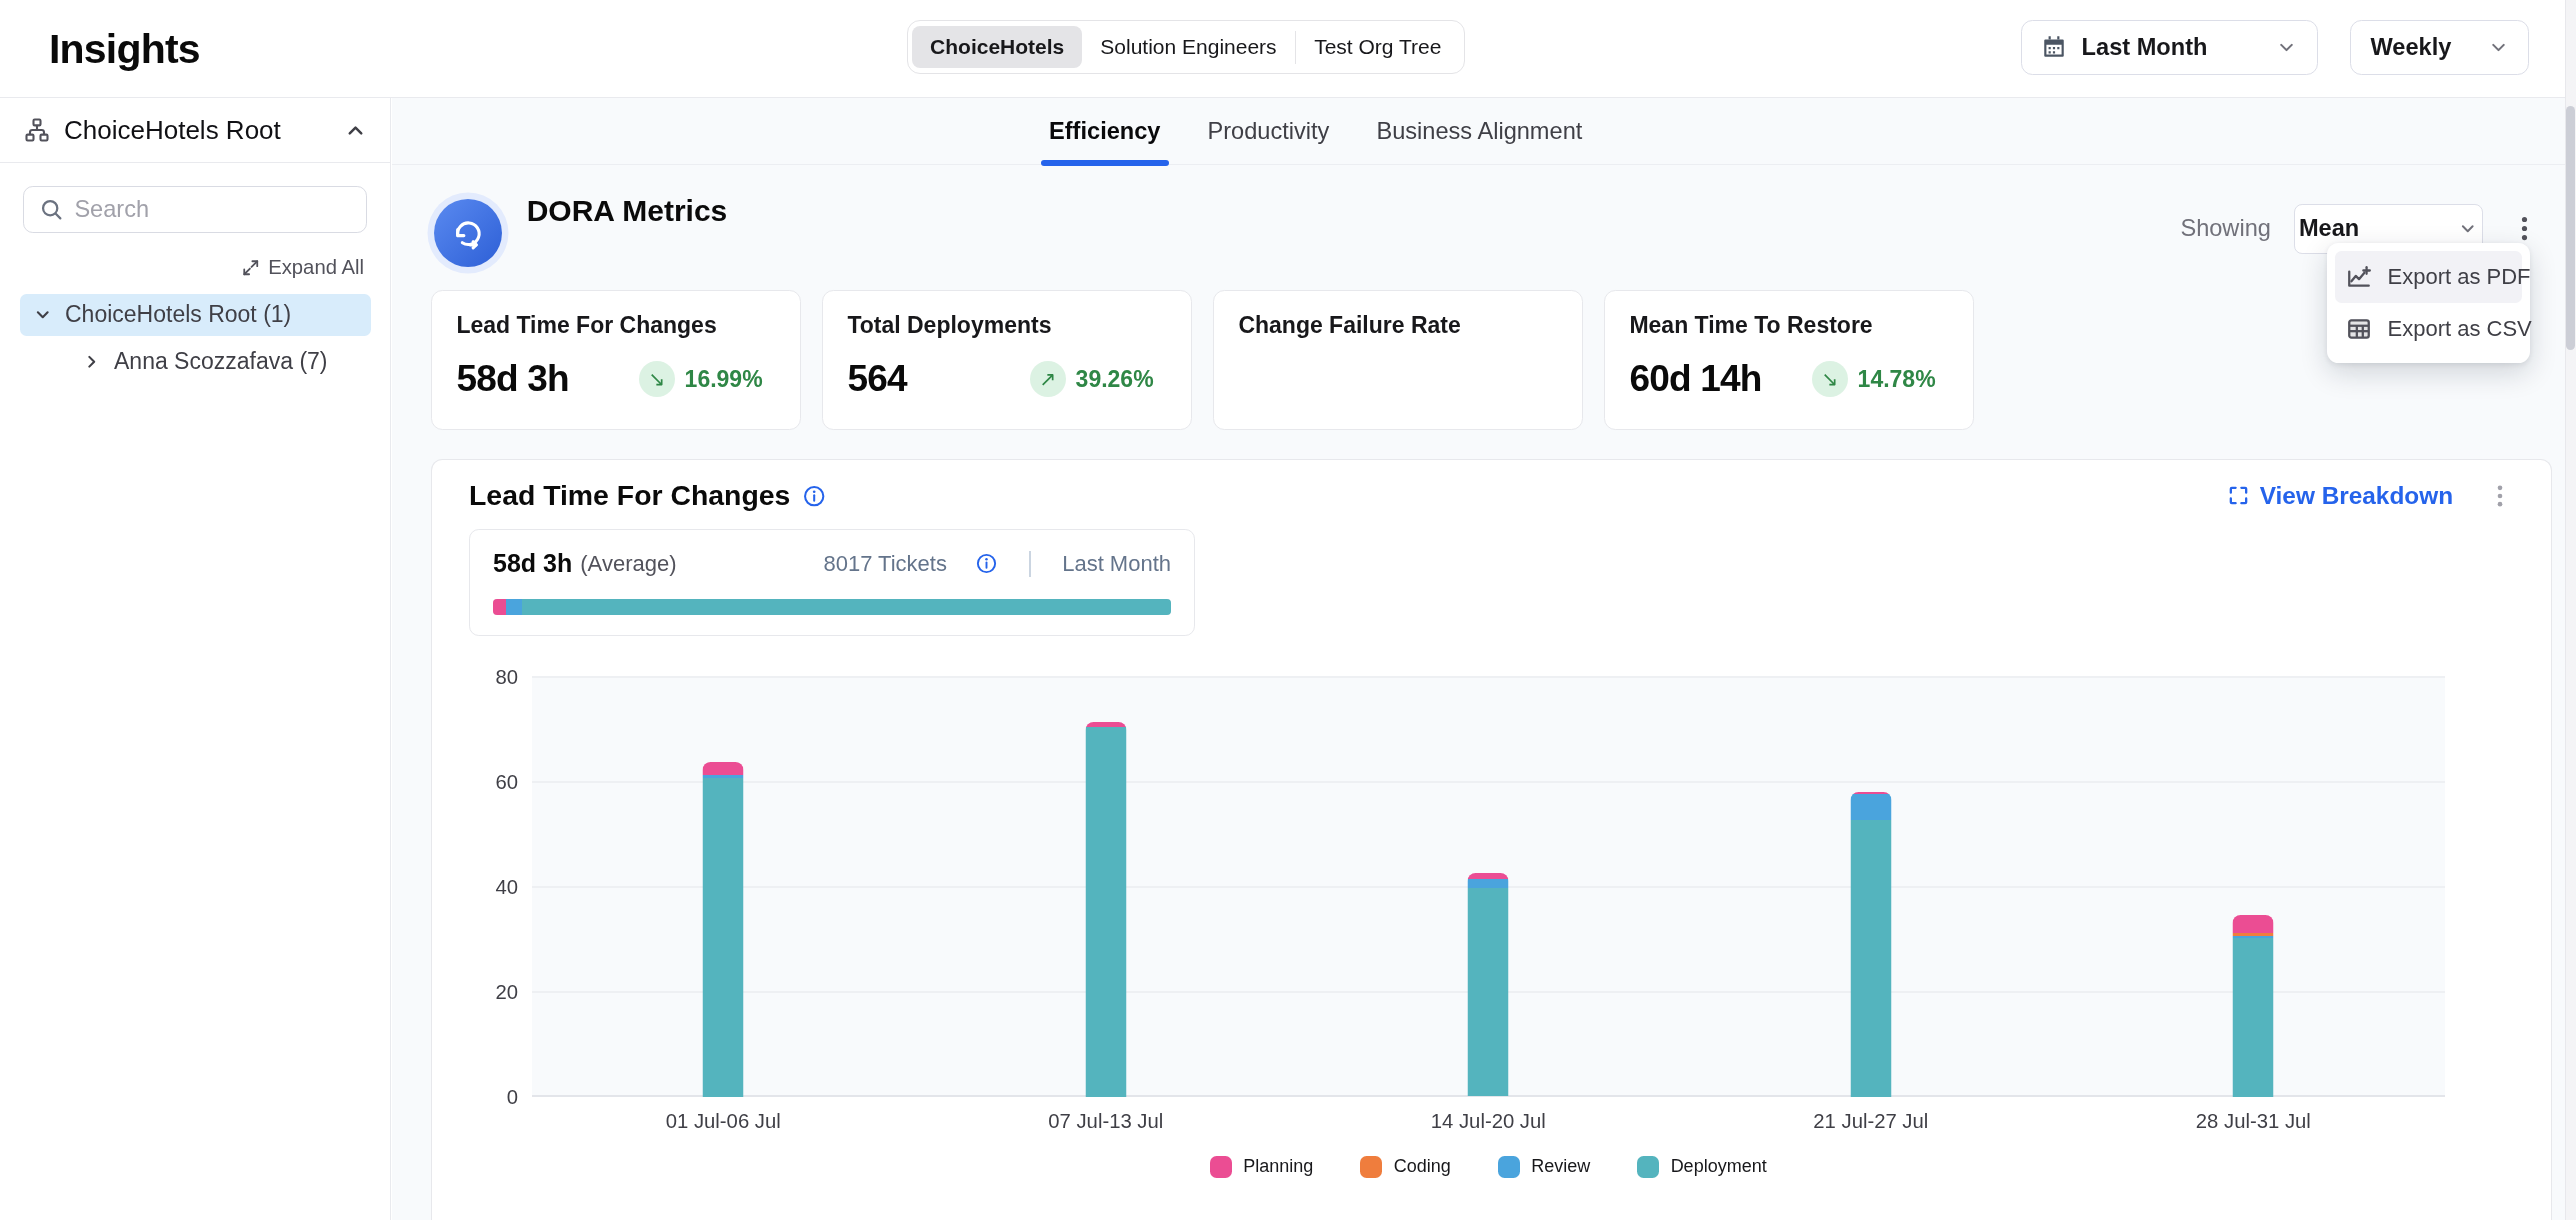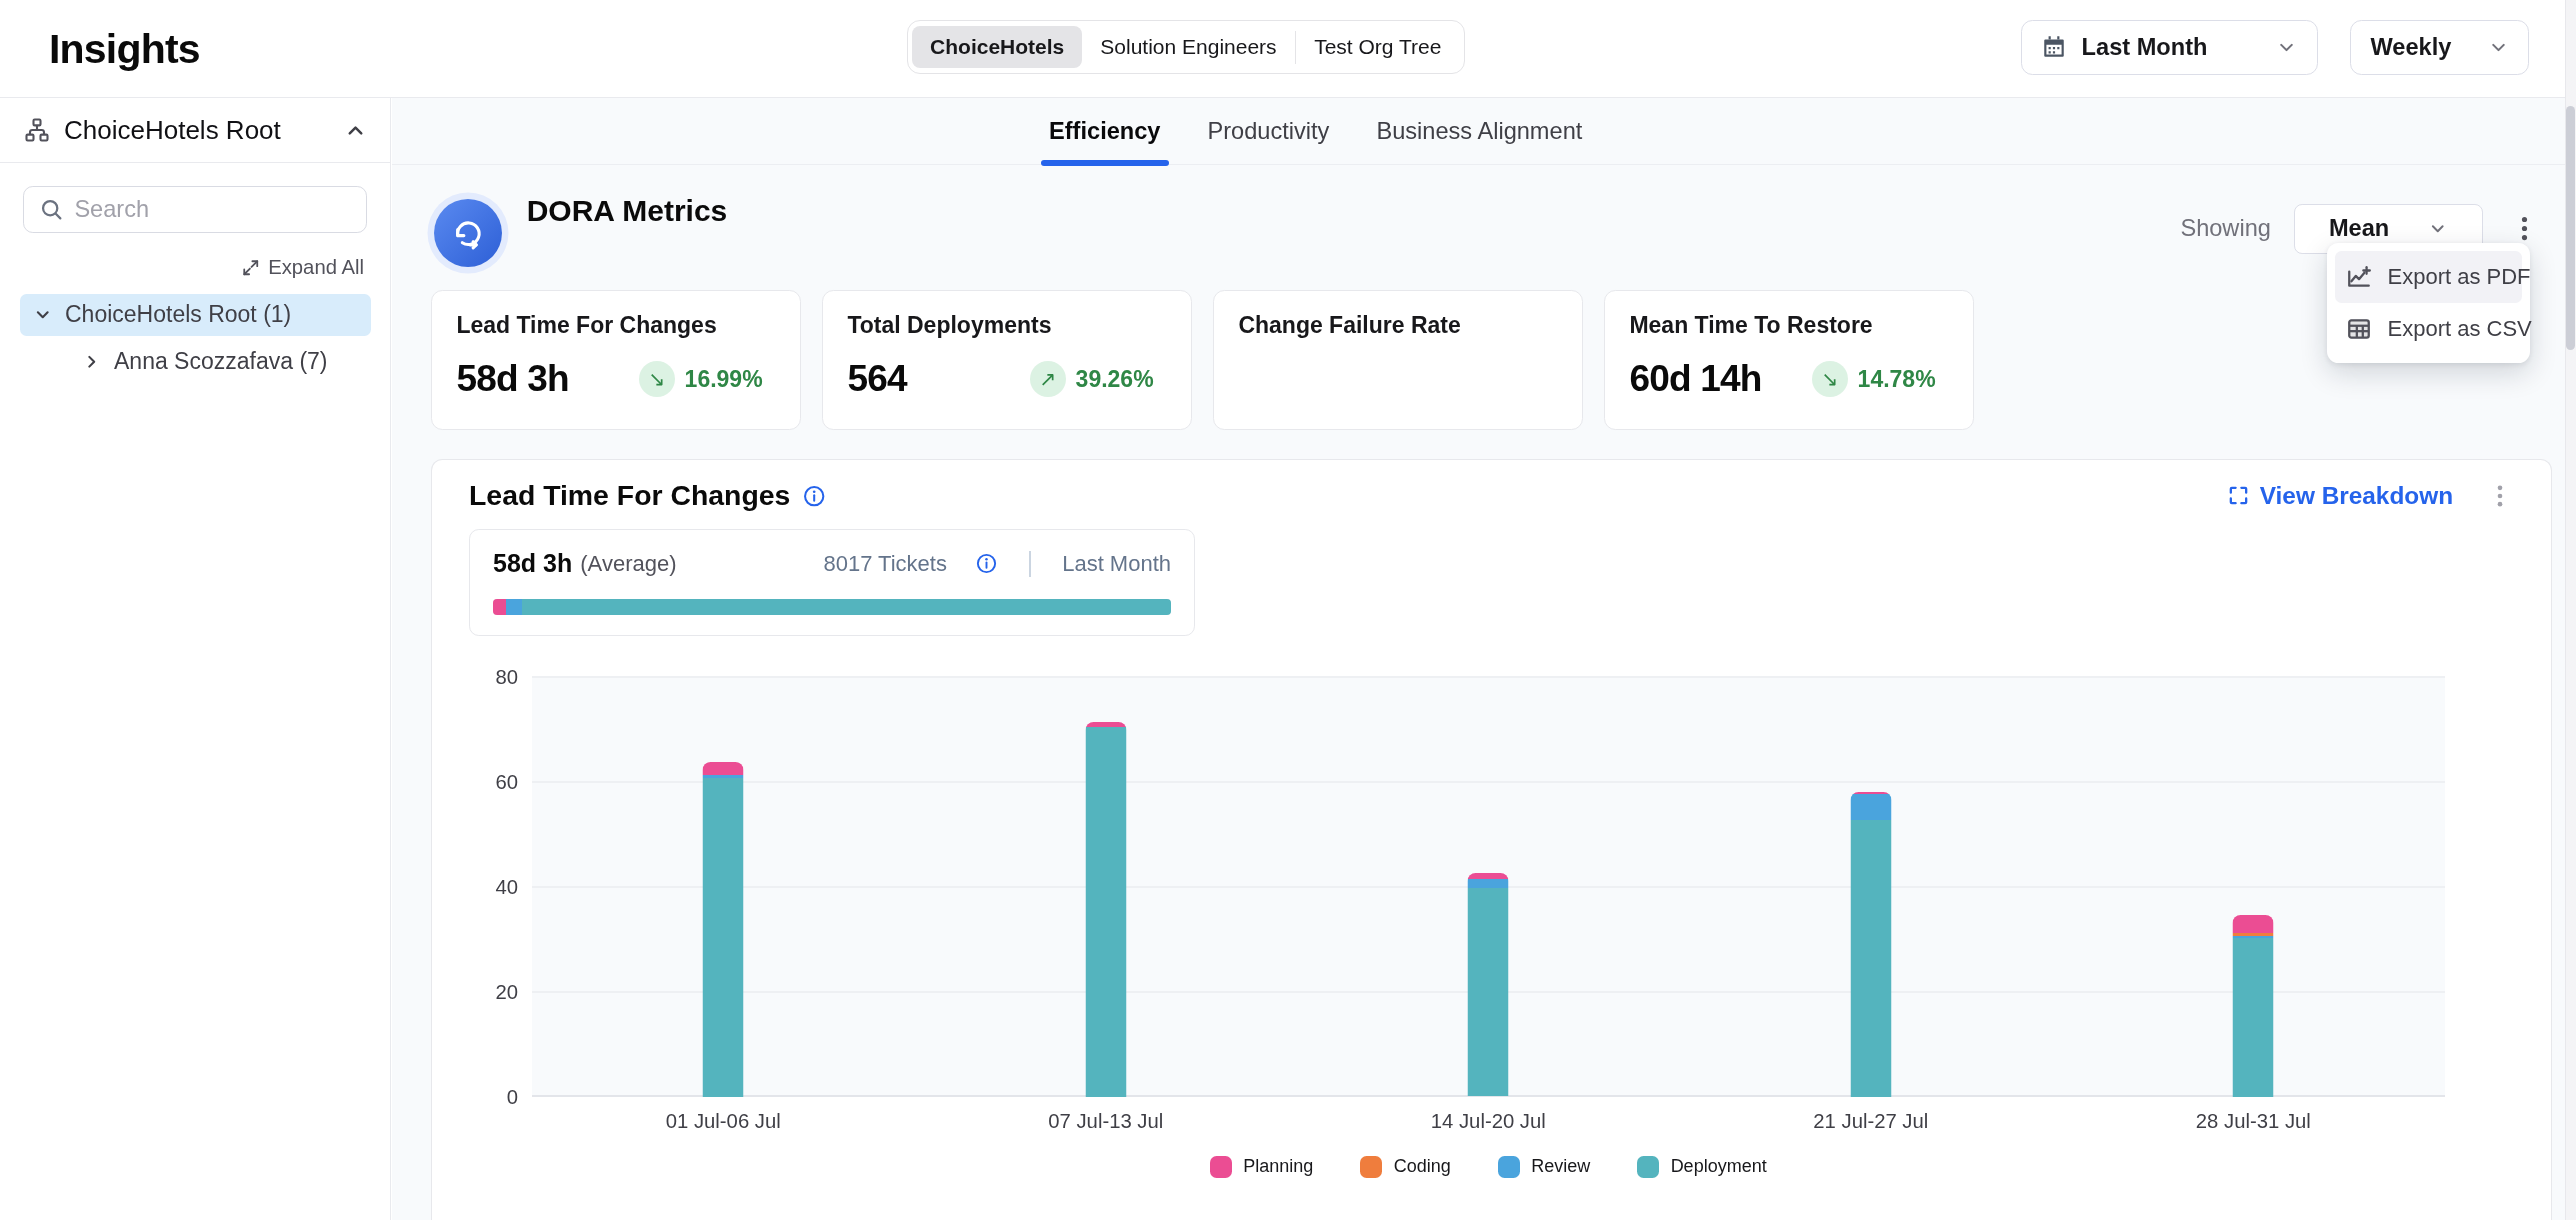--- a/index.html
+++ b/index.html
@@ -105,21 +105,21 @@
     box-shadow: 0 0 0 6.5px #e3ebfd;
     display: flex; align-items: center; justify-content: center;
     margin: 4.9px 24.4px 0 3.3px;
   }
   .dora-text .t { font-size: 30px; font-weight: 700; color: #0a0a0a; }
   .dora-text .d { font-size: 22px; color: #71717a; margin-top: 9.8px; }
   .dora-controls { margin-left: auto; display: flex; align-items: center; gap: 23px; margin-top: 9.8px; }
   .showing-label { font-size: 23.6px; color: #71717a; }
   .mean-select {
     width: 189px; height: 50px; border: 1.6px solid #dcdee8; border-radius: 8.1px; background: #fff;
-    display: flex; align-items: center; justify-content: space-between; padding: 0 34px;
+    display: flex; align-items: center; justify-content: space-between; padding: 0 4px;
     font-size: 23.6px; font-weight: 600; color: #18181b; cursor: pointer;
   }
   .kebab { color: #52525b; cursor: pointer; padding: 3.3px; }
 
   
   .export-menu {
     position: absolute; right: 46px; top: 145px; width: 203px; z-index: 10;
     background: #fff; border-radius: 11.4px; padding: 8.1px;
     box-shadow: 0 9.8px 28px rgba(15,23,42,.16), 0 1.6px 4.9px rgba(15,23,42,.08);
   }

